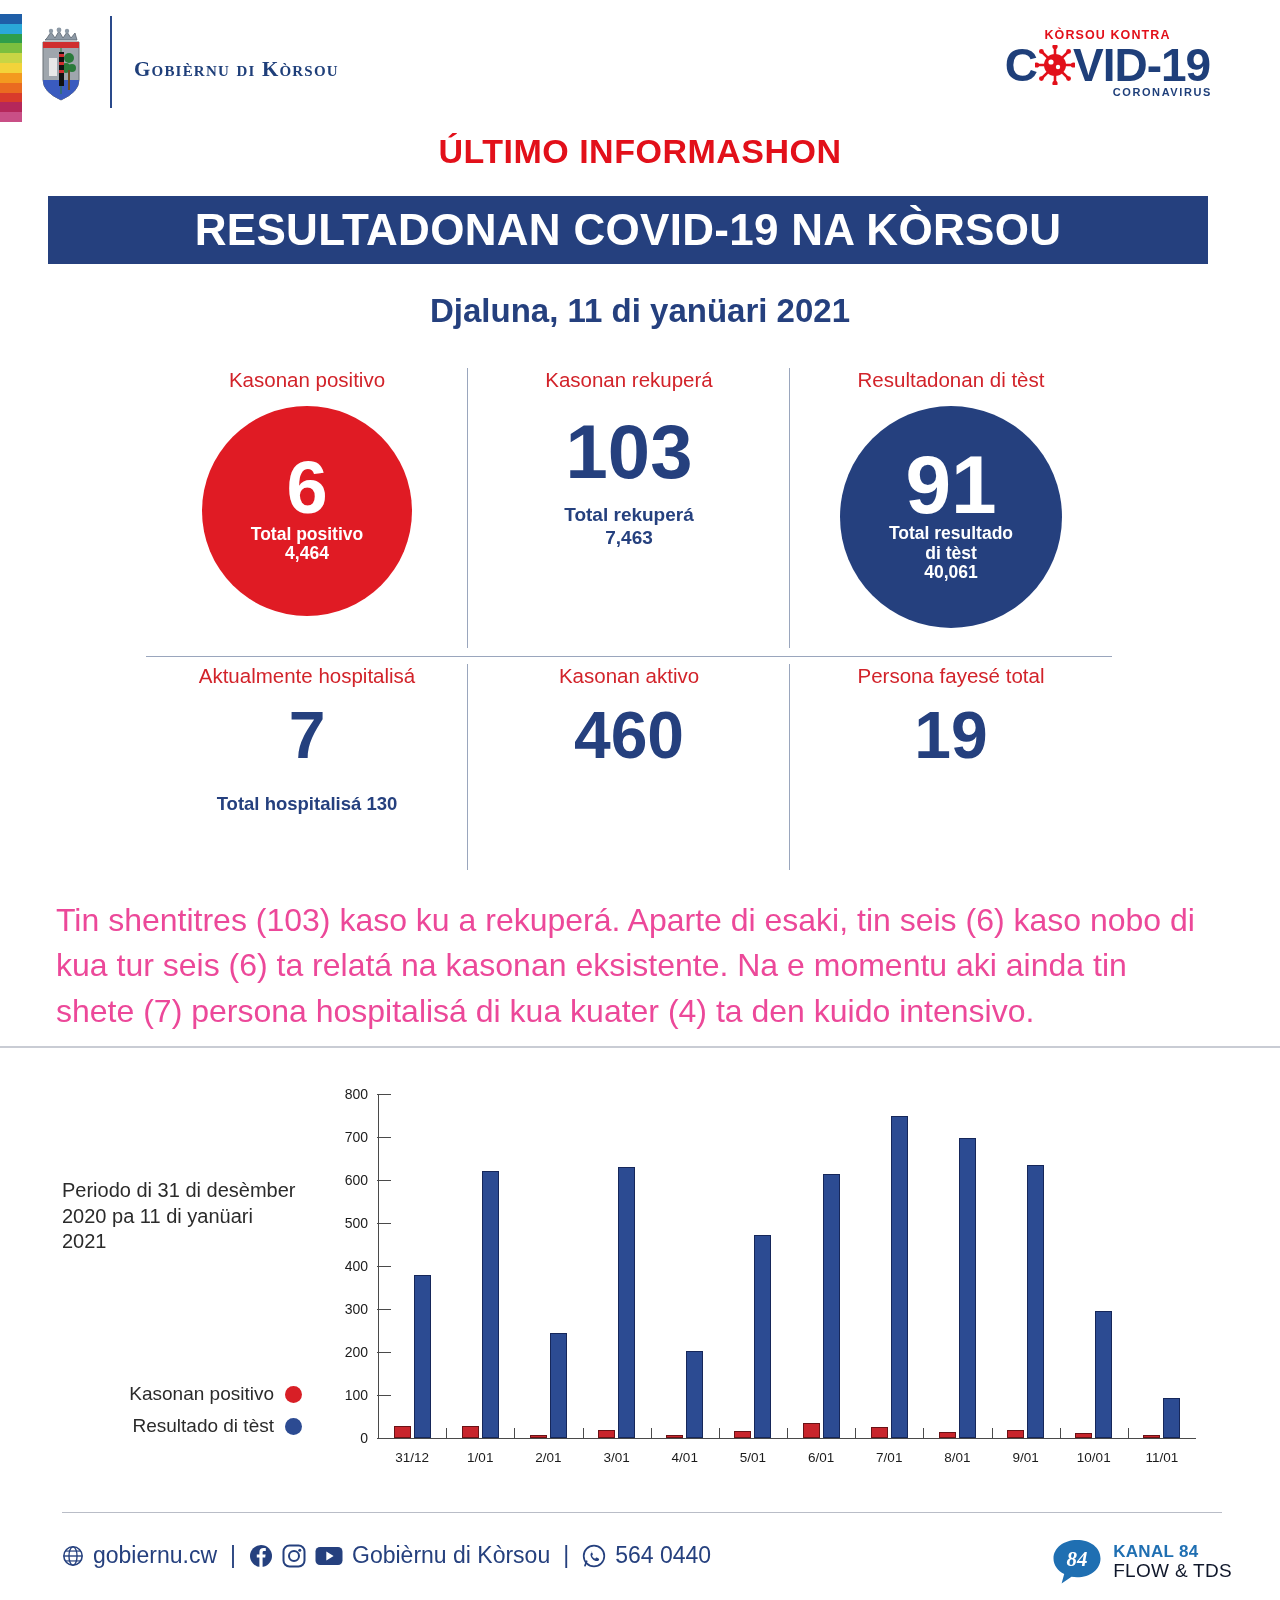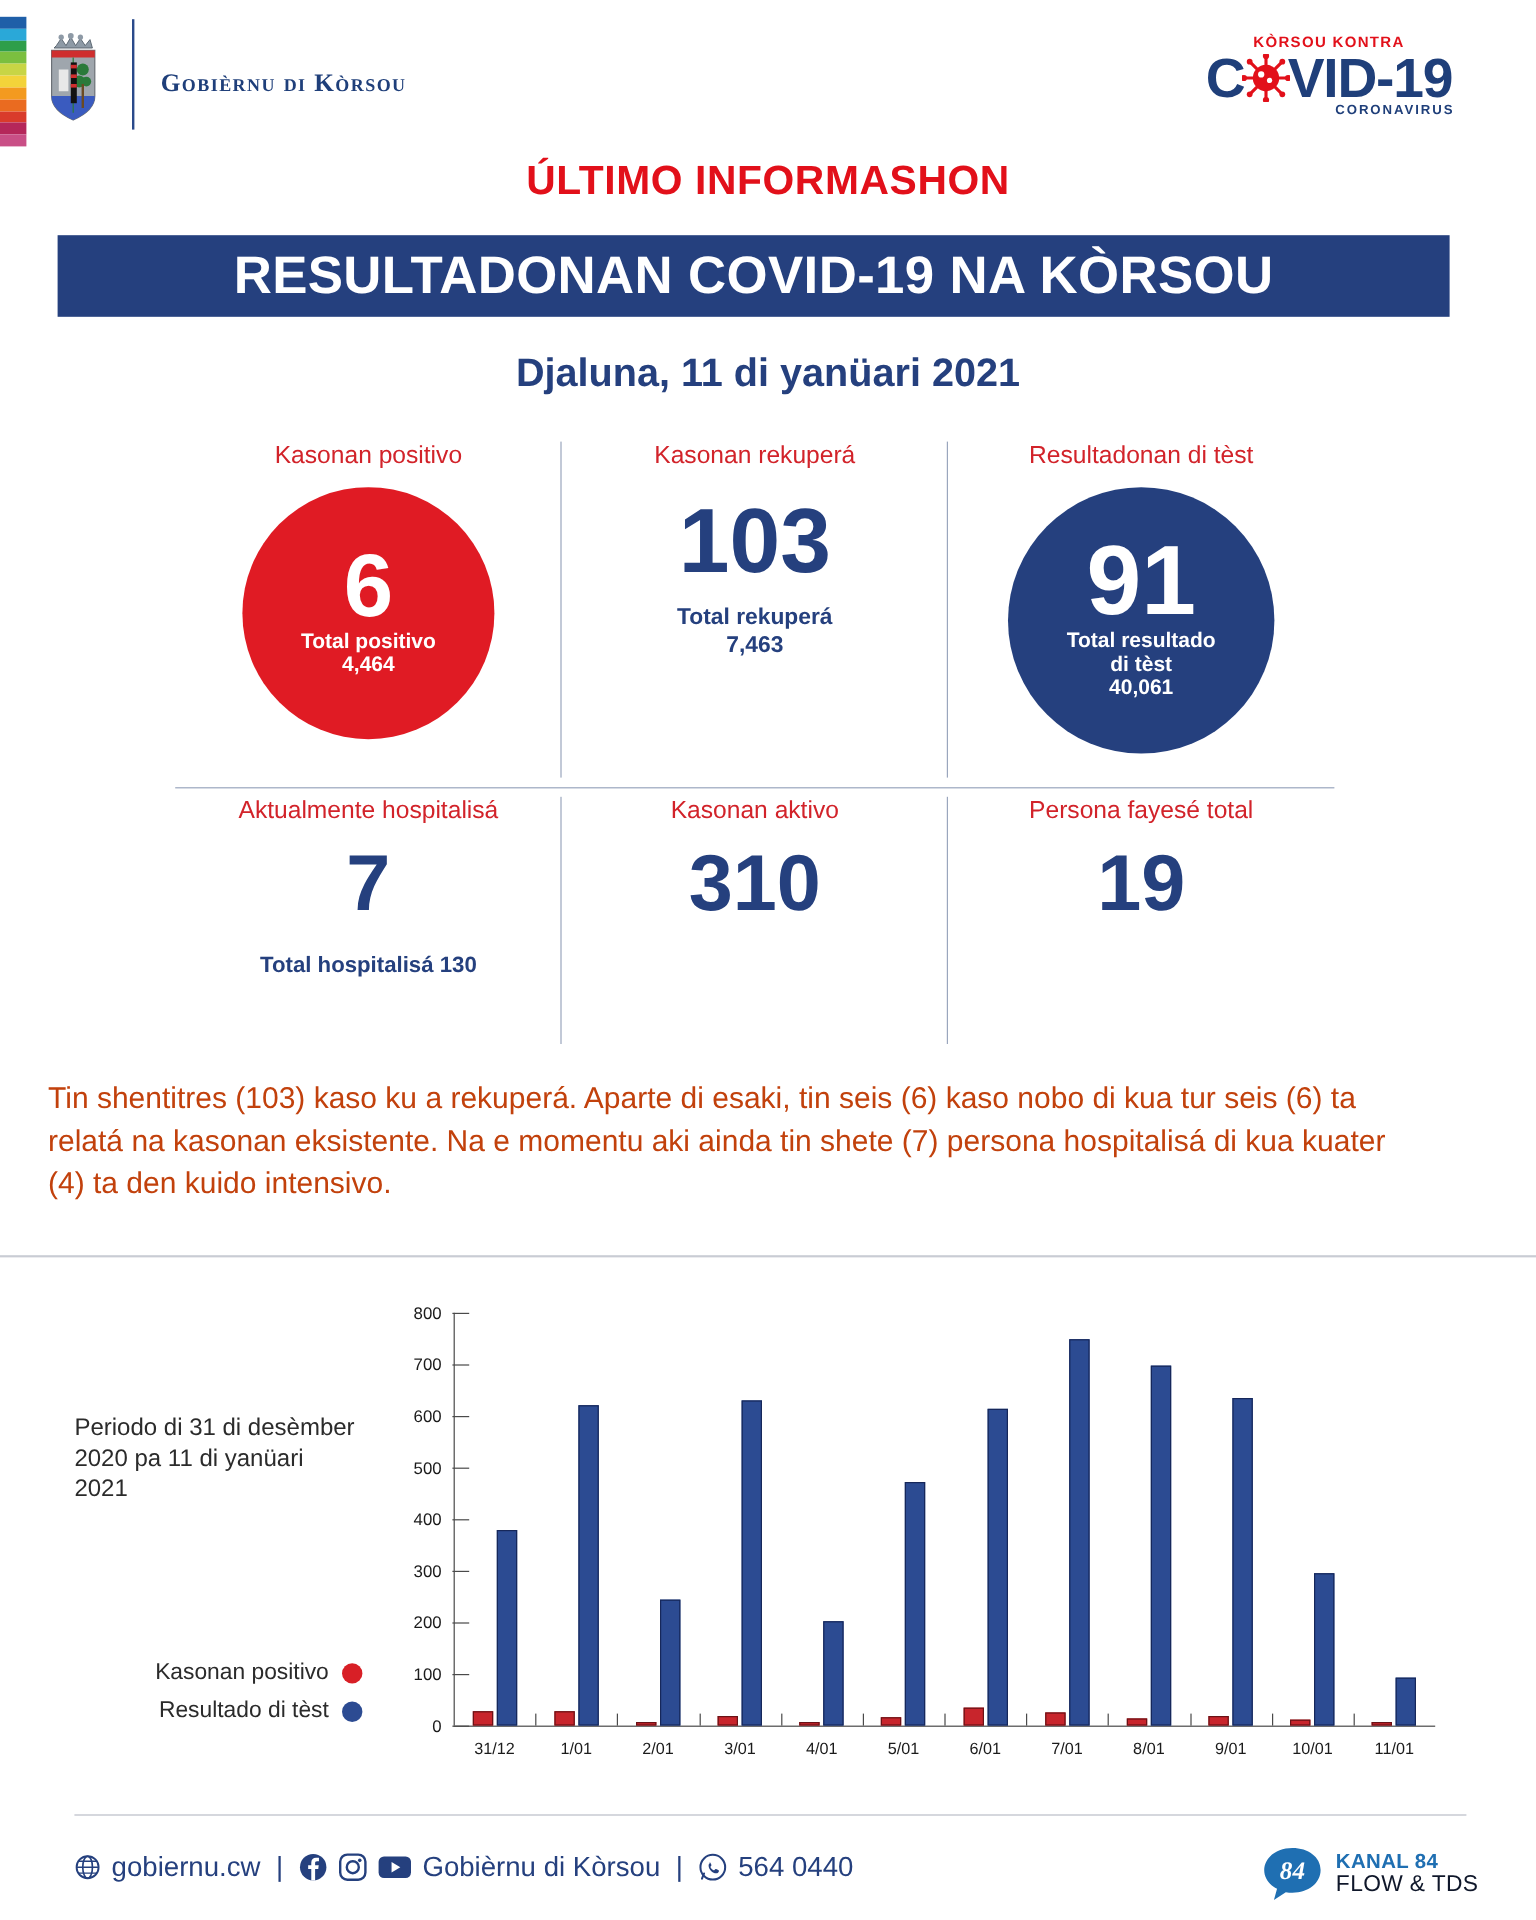--- a/index.html
+++ b/index.html
@@ -75,22 +75,22 @@
   .plain-stat { display:flex; flex-direction:column; align-items:center; justify-content:center; margin-top:26px; }
   .plain-stat .big { font-size:76px; font-weight:bold; color:#25407e; line-height:0.9; }
   .plain-stat .cap { font-size:19px; font-weight:bold; color:#25407e; text-align:center; margin-top:18px; line-height:1.2; }
 
   .stat-row.bottom .plain-stat { margin-top:18px; }
   .stat-row.bottom .plain-stat .big { font-size:66px; }
   .stat-row.bottom .plain-stat .cap { font-size:18.5px; margin-top:28px; }
 
   
   .para {
-    position:absolute; top:898px; left:40px; width:1150px;
-    font-size:25px; line-height:1.42; color:#c2410c;
+    position:absolute; top:898px; left:56px; width:1150px;
+    font-size:32px; line-height:1.42; color:#ec4899;
   }
 
   
   .chart-sep { position:absolute; top:1046px; left:0; width:1280px; height:2px; background:#c9ccd4; }
   .chart-sec { position:absolute; top:1048px; left:0; width:1280px; height:452px; background:#fff; }
 
   .chart-left { position:absolute; left:62px; top:126px; width:240px; }
   .cl-title { color:#e2231f; font-size:26px; font-weight:bold; line-height:1.12; }
   .cl-sub { color:#2b2b2b; font-size:20px; line-height:1.28; margin-top:4px; }
   .legend { position:absolute; left:62px; top:330px; width:240px; }
@@ -256,21 +256,21 @@
         <div class="plain-stat">
           <div class="big">7</div>
           <div class="cap">Total hospitalisá 130</div>
         </div>
         <div class="vline" style="right:0;"></div>
       </div>
 
       <div class="stat-cell">
         <div class="stat-label">Kasonan aktivo</div>
         <div class="plain-stat">
-          <div class="big">310</div>
+          <div class="big">460</div>
           <div class="cap"></div>
         </div>
         <div class="vline" style="right:0;"></div>
       </div>
 
       <div class="stat-cell">
         <div class="stat-label">Persona fayesé total</div>
         <div class="plain-stat">
           <div class="big">19</div>
           <div class="cap"></div>

